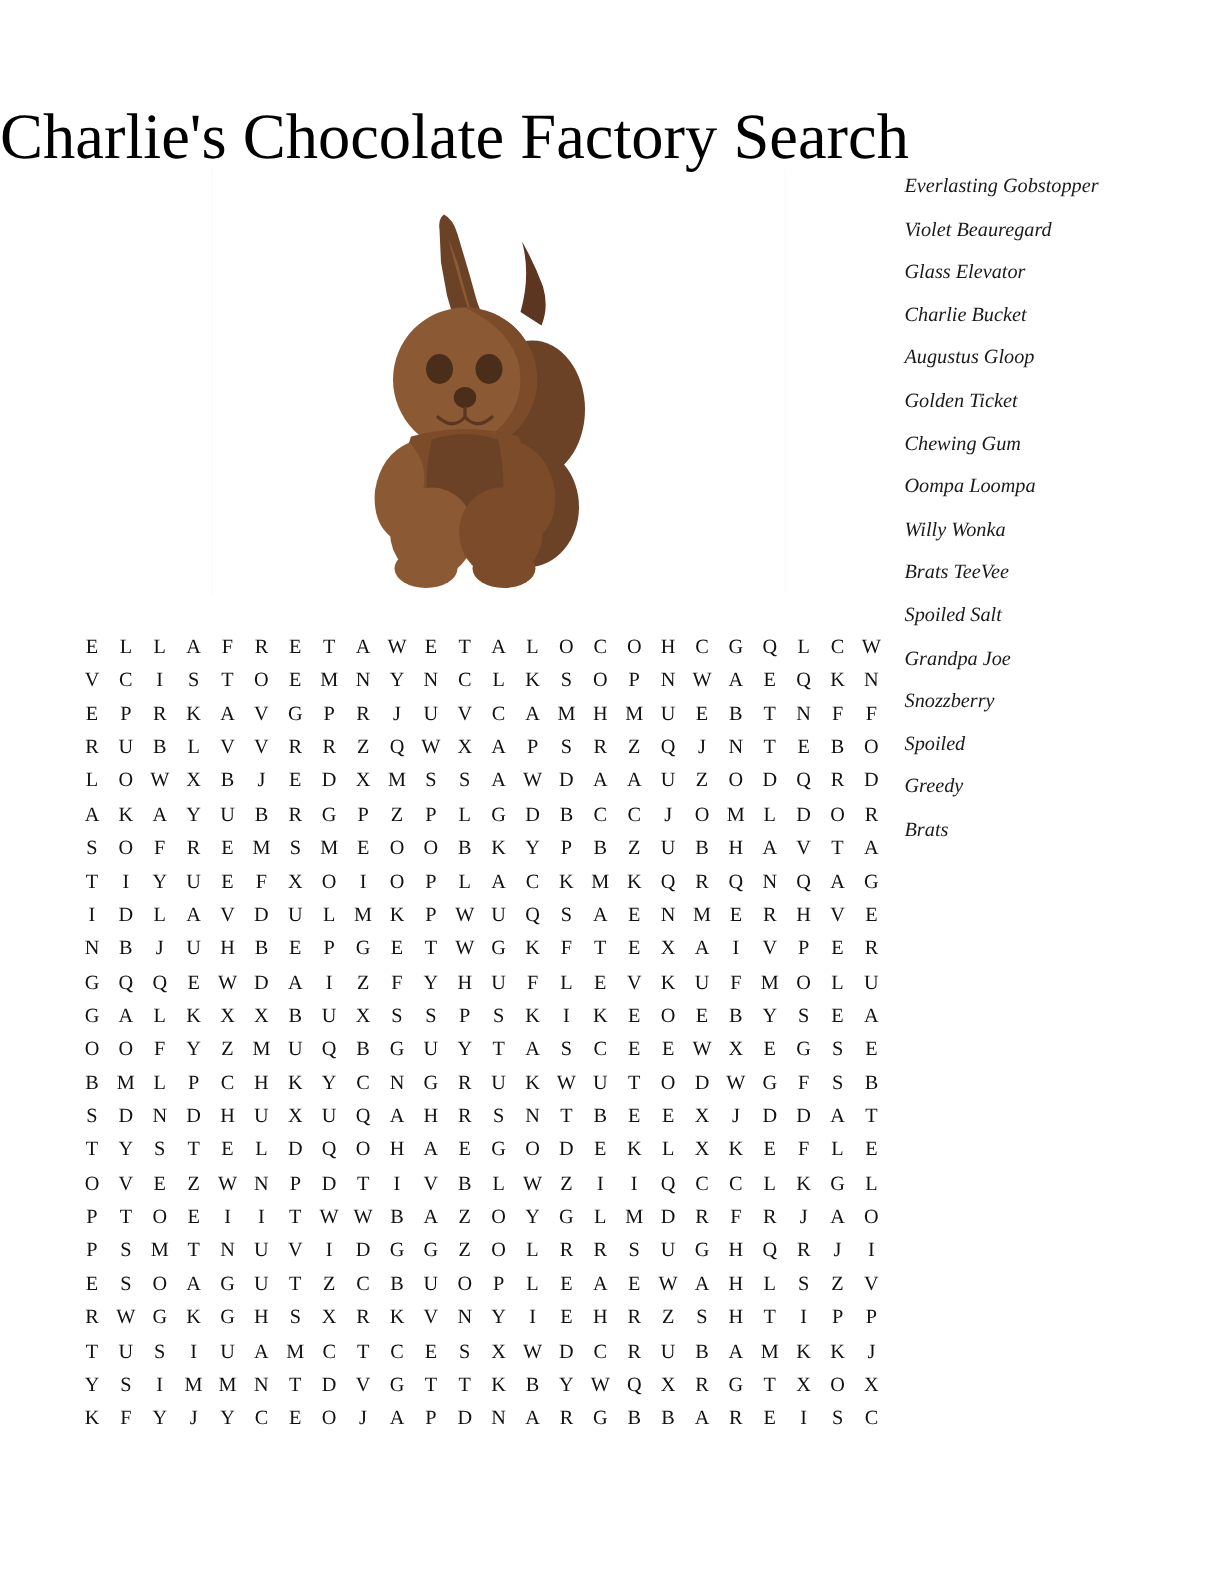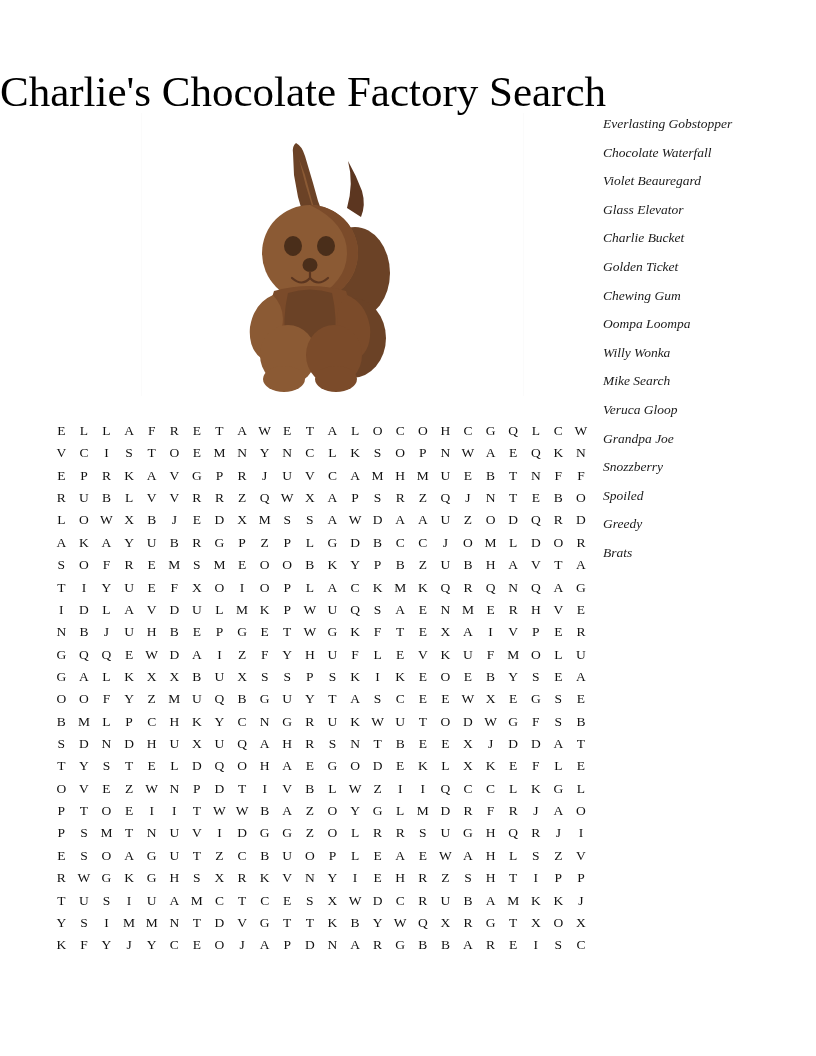--- a/index.html
+++ b/index.html
@@ -171,30 +171,30 @@
     <ellipse cx="146" cy="242" rx="28" ry="30" fill="#8B5A34"></ellipse>
     <ellipse cx="192" cy="242" rx="28" ry="30" fill="#7B4B2A"></ellipse>
 
     <ellipse cx="142" cy="266" rx="21" ry="13" fill="#8B5A34"></ellipse>
     <ellipse cx="194" cy="266" rx="21" ry="13" fill="#7B4B2A"></ellipse>
   </svg>
 </div>
 
 <div id="word-list">
     <div class="word-item">Everlasting Gobstopper</div>
-    <div class="word-item">Chocolate Waterfall</div>
     <div class="word-item">Violet Beauregard</div>
     <div class="word-item">Glass Elevator</div>
     <div class="word-item">Charlie Bucket</div>
+    <div class="word-item">Augustus Gloop</div>
     <div class="word-item">Golden Ticket</div>
     <div class="word-item">Chewing Gum</div>
     <div class="word-item">Oompa Loompa</div>
     <div class="word-item">Willy Wonka</div>
-    <div class="word-item">Mike Search</div>
-    <div class="word-item">Veruca Gloop</div>
+    <div class="word-item">Brats TeeVee</div>
+    <div class="word-item">Spoiled Salt</div>
     <div class="word-item">Grandpa Joe</div>
     <div class="word-item">Snozzberry</div>
     <div class="word-item">Spoiled</div>
     <div class="word-item">Greedy</div>
     <div class="word-item">Brats</div>
   </div>
 
 <div id="letter-grid">
     <div class="grid-row">
       <span class="grid-cell">E</span>

